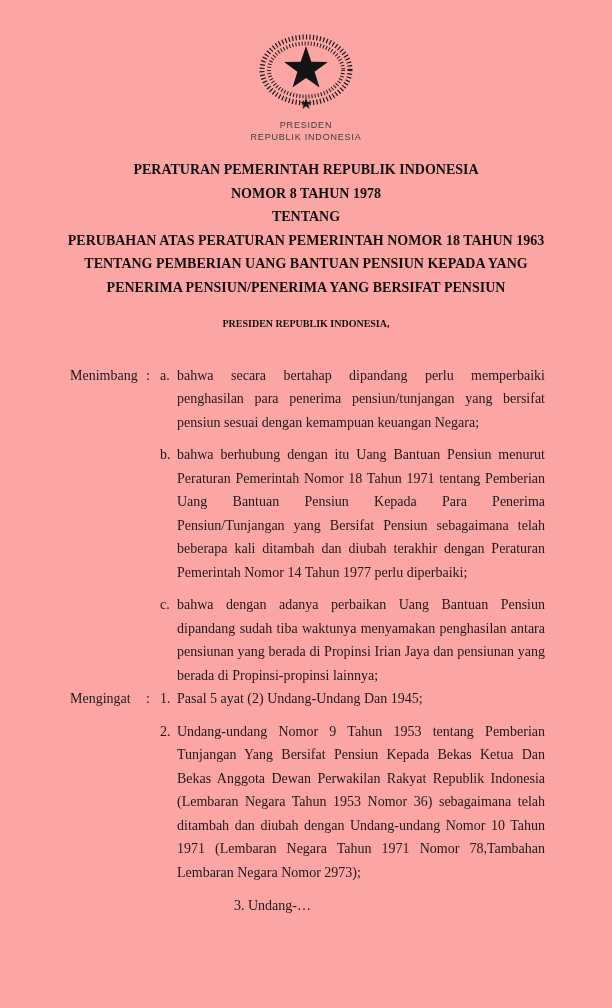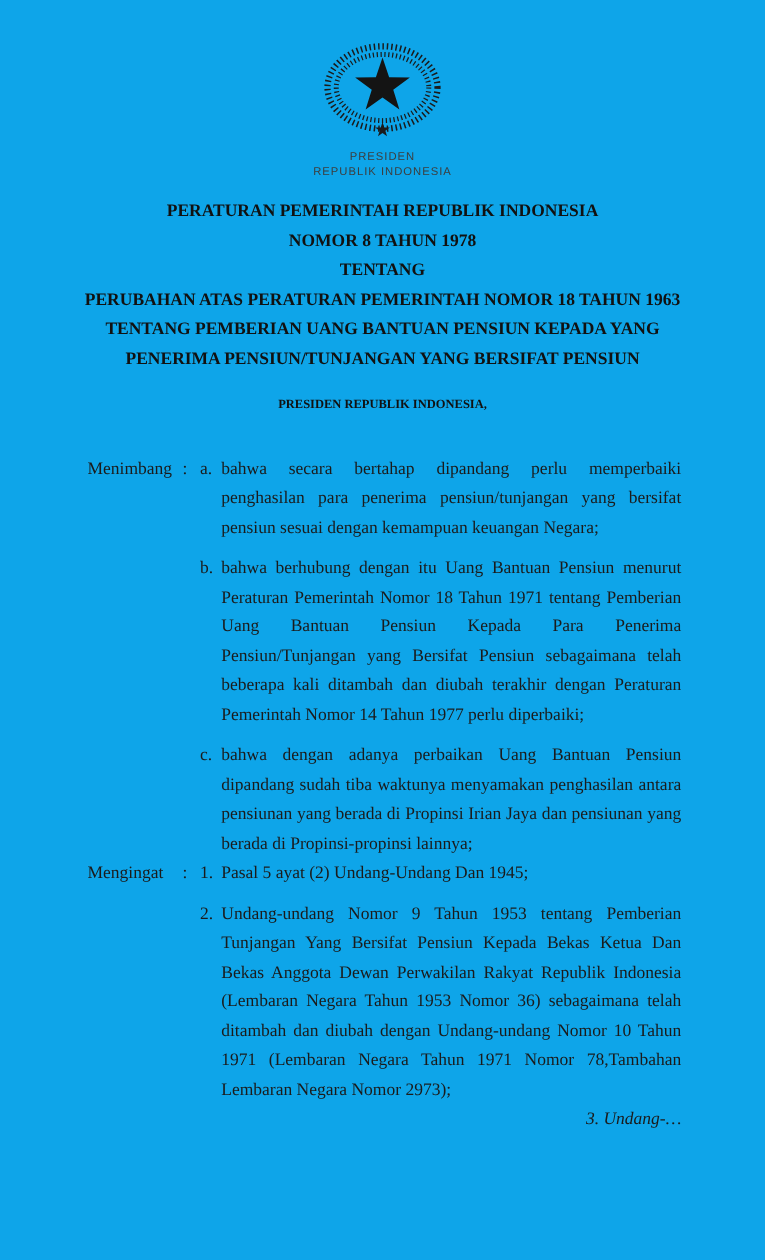--- a/index.html
+++ b/index.html
@@ -6,21 +6,21 @@
   body {
     width: 612px;
     background: #ffffff;
     font-family: "Liberation Serif", serif;
     color: #1b1b1b;
   }
   .page {
     position: relative;
     width: 612px;
     height: 1008px;
-    background: #0ea5e9;
+    background: #fca5a5;
     overflow: hidden;
     box-sizing: border-box;
     padding-top: 33px;
   }
   .emblem {
     width: 100px;
     margin: 0 auto;
     text-align: center;
     line-height: 0;
   }
@@ -65,25 +65,25 @@
   .item {
     display: grid;
     grid-template-columns: 17px 1fr;
     margin-bottom: 9px;
   }
   .item:last-child { margin-bottom: 0; }
   .item-text {
     text-align: justify;
   }
   .catchword {
+    margin-top: 10px;
     margin-right: 67px;
-    text-align: right;
+    text-align: center;
     font-size: 14px;
     line-height: 23.5px;
-    font-style: italic;
   }
 </style>
 </head>
 <body>
 
 <div class="page">
 
   <div class="emblem">
     <svg width="100" height="80" viewBox="0 0 100 80">
       <g fill="none" stroke="#1b1b1b">
@@ -99,21 +99,21 @@
     <div>PRESIDEN</div>
     <div>REPUBLIK INDONESIA</div>
   </div>
 
   <div class="title-block">
     <div>PERATURAN PEMERINTAH REPUBLIK INDONESIA</div>
     <div>NOMOR 8 TAHUN 1978</div>
     <div>TENTANG</div>
     <div>PERUBAHAN ATAS PERATURAN PEMERINTAH NOMOR 18 TAHUN 1963</div>
     <div>TENTANG PEMBERIAN UANG BANTUAN PENSIUN KEPADA YANG</div>
-    <div>PENERIMA PENSIUN/TUNJANGAN YANG BERSIFAT PENSIUN</div>
+    <div>PENERIMA PENSIUN/PENERIMA YANG BERSIFAT PENSIUN</div>
   </div>
 
   <div class="salutation">PRESIDEN REPUBLIK INDONESIA,</div>
 
   <div class="section first">
     <div class="section-label">Menimbang</div>
     <div class="section-colon">:</div>
     <div class="section-items">
       <div class="item">
         <span class="item-marker">a.</span>

